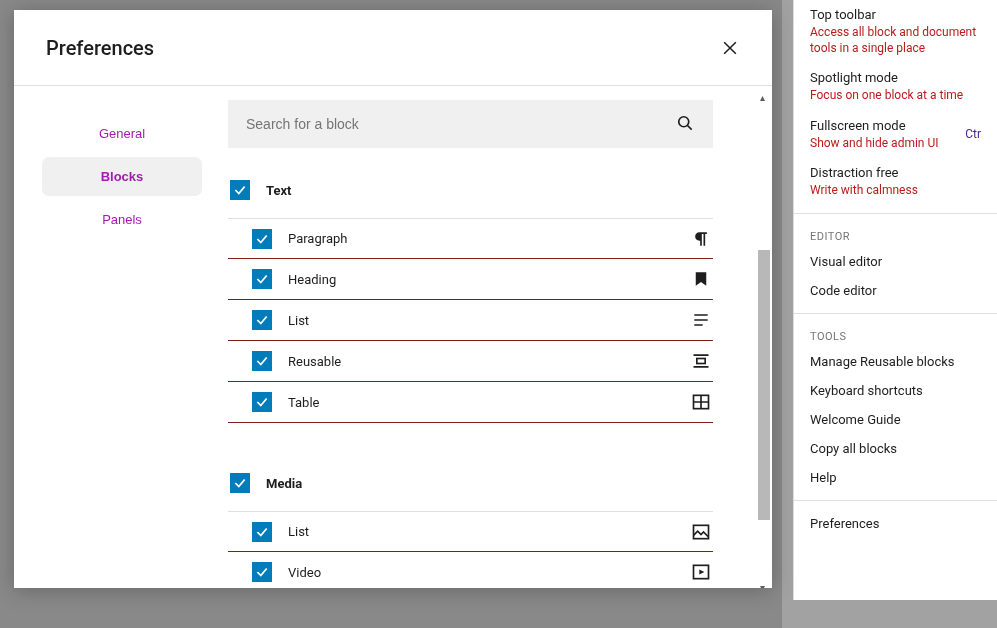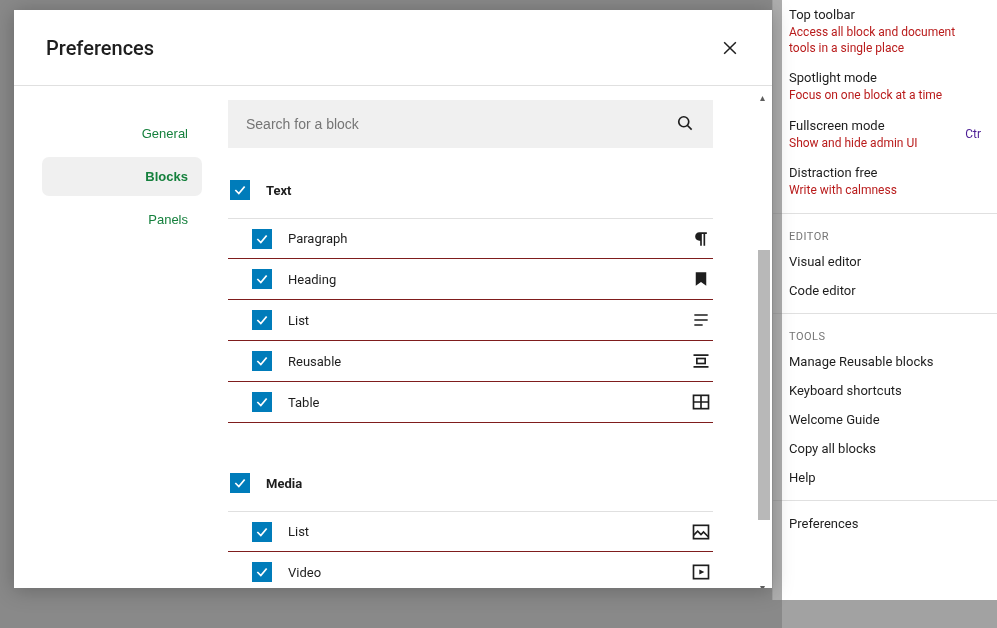--- a/index.html
+++ b/index.html
@@ -1,35 +1,35 @@
 <!DOCTYPE html>
 <html><head>
 <meta charset="utf-8">
 <style>
   * { box-sizing: border-box; margin: 0; padding: 0; }
   html, body { width: 997px; height: 628px; font-family: -apple-system, BlinkMacSystemFont, "Segoe UI", Roboto, sans-serif; font-size: 13px; color: #1e1e1e; overflow: hidden; }
   .backdrop { position: absolute; inset: 0; background: #a2a2a2; }
   
-  .right-menu { position: absolute; right: 0; top: 0; width: 225px; height: 600px; background: #fff; border-left: 1px solid #ddd; overflow: hidden; }
+  .right-menu { position: absolute; right: 0; top: 0; width: 204px; height: 600px; background: #fff; border-left: 1px solid #ddd; overflow: hidden; }
   .rm-sect { border-bottom: 1px solid #e0e0e0; padding: 8px 0; }
   .rm-item { padding: 7px 16px; cursor: pointer; }
   .rm-item .title { font-size: 13px; color: #1e1e1e; }
   .rm-item .desc { font-size: 12px; color: #b91c1c; margin-top: 2px; line-height: 1.35; }
   .rm-item.short { display: flex; justify-content: space-between; align-items: center; }
   .rm-item .shortcut { font-size: 12px; color: #4c1d95; }
   .rm-heading { font-size: 11px; letter-spacing: 0.5px; color: #757575; padding: 8px 16px 4px; text-transform: uppercase; }
   .gray-overlay { position: absolute; inset: 0; background: rgba(120,120,120,0.6); }
   
   .modal { position: absolute; left: 14px; top: 10px; width: 758px; height: 578px; background: #fff; box-shadow: 0 2px 20px rgba(0,0,0,0.25); display: flex; flex-direction: column; }
   .modal-header { display: flex; align-items: center; justify-content: space-between; padding: 0 24px 0 32px; height: 76px; border-bottom: 1px solid #e0e0e0; }
   .modal-title { font-size: 20px; font-weight: 500; }
   .close-btn { width: 36px; height: 36px; border: none; background: none; cursor: pointer; display:flex; align-items:center; justify-content:center; }
   .modal-body { flex: 1; display: flex; overflow: hidden; position: relative; }
   .tabs-col { width: 214px; padding-top: 28px; padding-left: 28px; }
-  .tab { width: 160px; padding: 12px 14px; font-size: 13px; color: #15803d; background: transparent; border: none; text-align: right; cursor: pointer; border-radius: 2px; margin-bottom: 4px; }
+  .tab { width: 160px; padding: 12px 14px; font-size: 13px; color: #a21caf; background: transparent; border: none; text-align: center; cursor: pointer; border-radius: 2px; margin-bottom: 4px; }
   .tab.active { background: #f0f0f0; font-weight: 700; border-radius: 7px; }
   .content-col { flex: 1; padding-right: 21px; overflow-y: auto; }
   .search-box { width: 485px; height: 48px; background: #f0f0f0; display: flex; align-items: center; justify-content: space-between; padding: 0 18px; margin-top: 14px; margin-bottom: 20px; }
   .search-box input { border: none; background: transparent; font-size: 14px; outline: none; flex: 1; }
   .search-box input::placeholder { color: #757575; }
   .cat-row { display: flex; align-items: center; height: 44px; border-bottom: 1px solid #e0e0e0; width: 485px; padding-left: 2px; }
   .block-row { display: flex; align-items: center; height: 41px; border-bottom: 1px solid #7f1d1d; width: 485px; padding-left: 24px; }
   .chk { width: 20px; height: 20px; background: #007cba; display: inline-flex; align-items: center; justify-content: center; margin-right: 16px; flex-shrink: 0; cursor: pointer; }
   .chk svg { stroke: #fff; }
   .row-label { flex: 1; font-size: 13px; }

